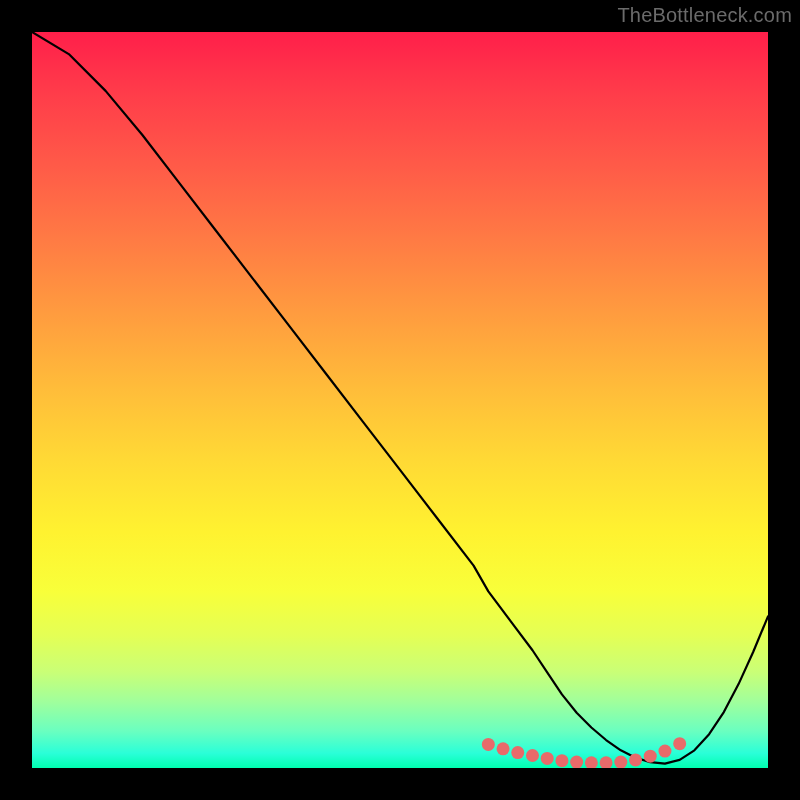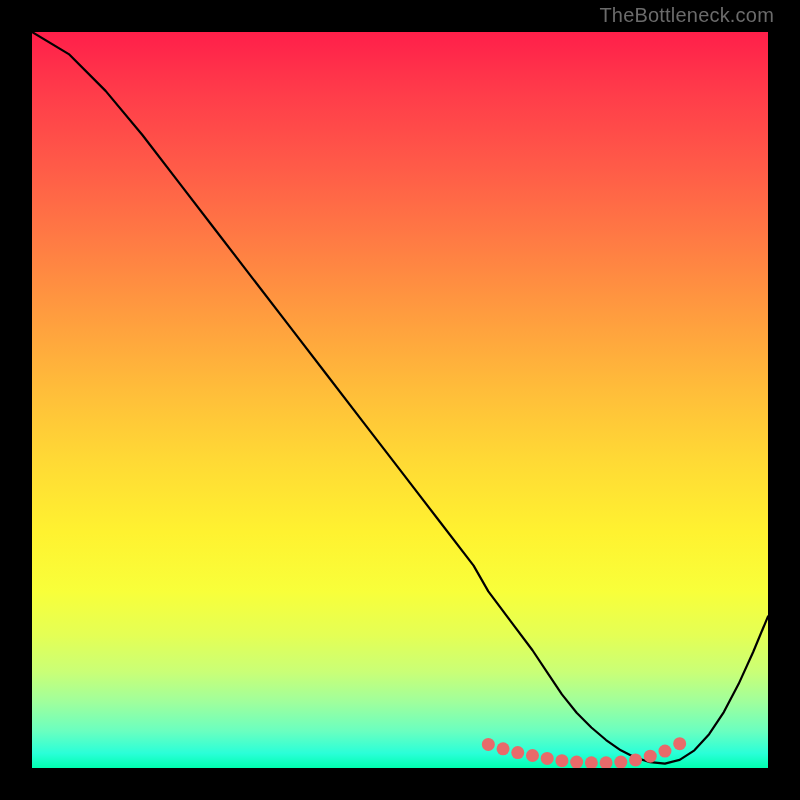--- a/index.html
+++ b/index.html
@@ -42,21 +42,21 @@
       #e4ff55 82%,
       #c9ff77 87%,
       #a0ff9c 91%,
       #6affc0 95%,
       #2affd8 98%,
       #00ffb0 100%);
   }
   .watermark {
     position: absolute;
     top: 4px;
-    right: 26px;
+    right: 8px;
     font-family: Arial, Helvetica, sans-serif;
     font-size: 20px;
     font-weight: 500;
     color: #6b6b6b;
     letter-spacing: 0.2px;
   }
   svg.overlay {
     position: absolute;
     left: 0;
     top: 0;

